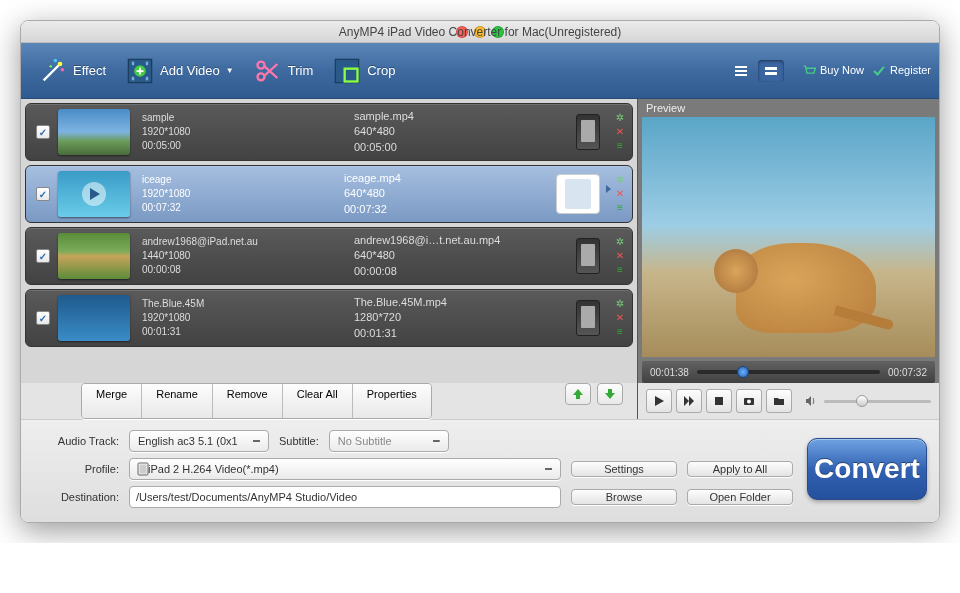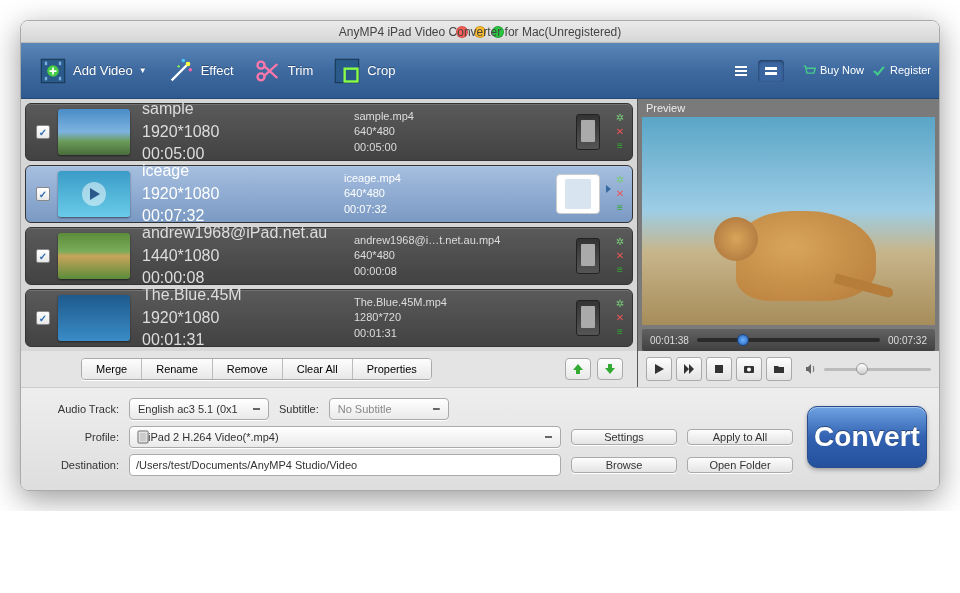--- a/index.html
+++ b/index.html
@@ -28,35 +28,35 @@
 .row.selected .meta,.row.selected .meta2{color:#fff;}
 .chk{width:14px;height:14px;border:1px solid #888;border-radius:2px;background:linear-gradient(#fff,#e8e8e8);margin:0 8px 0 4px;display:flex;align-items:center;justify-content:center;color:#2b6cb0;font-size:10px;font-weight:bold;}
 .thumb{width:72px;height:46px;border-radius:3px;box-shadow:0 1px 2px rgba(0,0,0,.5);overflow:hidden;margin-right:12px;position:relative;flex-shrink:0;}
 .thumb-sky{background:linear-gradient(#4a8cc7 0%,#7db3e0 50%,#6a9c5a 70%,#4a6c3a 100%);}
 .thumb-ice{background:linear-gradient(#3a9cc7,#6acce8);}
 .thumb-garden{background:linear-gradient(#5a8c3a 0%,#7aac5a 40%,#c7a45a 50%,#5a8c3a 100%);}
 .thumb-water{background:linear-gradient(#1e5a8c,#3a8cc7);}
 .playoverlay{position:absolute;inset:0;display:flex;align-items:center;justify-content:center;}
 .playoverlay .pc{width:24px;height:24px;border-radius:50%;background:rgba(255,255,255,.5);display:flex;align-items:center;justify-content:center;}
 .playoverlay .pc::after{content:"";border-left:10px solid #2a5a8c;border-top:6px solid transparent;border-bottom:6px solid transparent;margin-left:2px;}
-.meta{flex:1;color:#fff;font-size:16px;line-height:1.4;}
+.meta{flex:1;color:#fff;font-size:10px;line-height:1.4;}
 .meta.dark{color:#ddd;}
 .meta2{flex:1;color:#fff;font-size:11px;line-height:1.4;}
 .meta2.dark{color:#ddd;}
 .devicon{width:24px;height:36px;background:linear-gradient(#333,#555);border-radius:3px;border:1px solid #222;margin:0 10px;position:relative;flex-shrink:0;}
 .devicon.ipad{width:44px;height:40px;background:#fff;border:1px solid #ccc;border-radius:4px;display:flex;align-items:center;justify-content:center;}
 .devicon.ipad::before{content:"";width:26px;height:30px;background:#d8e4f0;border-radius:2px;display:block;}
 .devicon.ipad::after{content:"";position:absolute;right:-12px;top:10px;border-left:5px solid #3a6aa0;border-top:4px solid transparent;border-bottom:4px solid transparent;}
 .devicon.phone::before{content:"";position:absolute;inset:5px 4px 7px 4px;background:#aaa;border-radius:1px;}
 .rowbtns{display:flex;flex-direction:column;gap:2px;margin-left:4px;}
 .rowbtns span{width:12px;height:12px;font-size:10px;text-align:center;line-height:12px;}
 .gear{color:#7c7;}
 .xr{color:#e55;}
 .ad{color:#3a3;}
-.listactions{height:36px;display:flex;align-items:center;padding:0 4px 0 60px;gap:0;background:#e4e4e4;}
+.listactions{height:36px;display:flex;padding:0 4px 0 60px;gap:0;background:#e4e4e4;margin-top:32px;}
 .pillgroup{display:flex;border:1px solid #aaa;border-radius:4px;overflow:hidden;box-shadow:0 1px 0 #fff;}
 .pill{padding:4px 14px;font-size:11px;background:linear-gradient(#fdfdfd,#e8e8e8);border-right:1px solid #bbb;cursor:pointer;}
 .pill:last-child{border-right:none;}
 .udgroup{margin-left:auto;margin-right:10px;display:flex;gap:6px;}
 .arrowbtn{width:26px;height:22px;border:1px solid #aaa;border-radius:4px;background:linear-gradient(#fdfdfd,#e8e8e8);display:flex;align-items:center;justify-content:center;cursor:pointer;}
 .arrowbtn svg{width:14px;height:14px;}
 .preview{width:302px;background:#7a7a7a;border-left:1px solid #555;display:flex;flex-direction:column;}
 .preview-label{font-size:11px;color:#eee;padding:3px 8px;}
 .canvas{flex:1;background:#000;display:flex;align-items:center;justify-content:center;margin:0 4px;position:relative;overflow:hidden;}
 .scene{width:100%;height:100%;background:linear-gradient(#5aa5c7 0%,#9dcde5 45%,#c7b58a 65%,#a68c5a 100%);position:relative;}
@@ -90,40 +90,40 @@
       <span class="t-close"></span>
       <span class="t-min"></span>
       <span class="t-max"></span>
     </div>
     <div class="title">AnyMP4 iPad Video Converter for Mac(Unregistered)</div>
   </div>
 
   <div class="toolbar">
     <div class="tbtn">
       <svg viewBox="0 0 24 24">
+          <path d="M4 20L18 6" stroke="#fff" stroke-width="2"></path>
+          <circle cx="18" cy="6" r="2" fill="#ff4"></circle>
+          <circle cx="14" cy="3" r="1.5" fill="#4cf"></circle>
+          <circle cx="20" cy="11" r="1.5" fill="#f6a"></circle>
+          <circle cx="10" cy="8" r="1" fill="#8f4"></circle>
+        </svg>
+      <span>Effect</span>
+    </div>
+    <div class="tbtn">
+      <svg viewBox="0 0 24 24">
           <rect x="2" y="2" width="20" height="20" fill="#2a5a8a" stroke="#1a3a5a"></rect>
           <rect x="5" y="4" width="2" height="3" fill="#7ab0e0"></rect>
           <rect x="5" y="17" width="2" height="3" fill="#7ab0e0"></rect>
           <rect x="17" y="4" width="2" height="3" fill="#7ab0e0"></rect>
           <rect x="17" y="17" width="2" height="3" fill="#7ab0e0"></rect>
           <circle cx="12" cy="12" r="5" fill="#4c4"></circle>
           <path d="M12 9v6M9 12h6" stroke="#fff" stroke-width="1.5"></path>
         </svg>
       <span>Add Video</span>
       <span style="font-size:8px;">▼</span>
-    </div>
-    <div class="tbtn">
-      <svg viewBox="0 0 24 24">
-          <path d="M4 20L18 6" stroke="#fff" stroke-width="2"></path>
-          <circle cx="18" cy="6" r="2" fill="#ff4"></circle>
-          <circle cx="14" cy="3" r="1.5" fill="#4cf"></circle>
-          <circle cx="20" cy="11" r="1.5" fill="#f6a"></circle>
-          <circle cx="10" cy="8" r="1" fill="#8f4"></circle>
-        </svg>
-      <span>Effect</span>
     </div>
     <div class="tbtn">
       <svg viewBox="0 0 24 24">
           <circle cx="6" cy="7" r="3" fill="none" stroke="#f7a" stroke-width="2"></circle>
           <circle cx="6" cy="17" r="3" fill="none" stroke="#f7a" stroke-width="2"></circle>
           <path d="M9 8l11 10M9 16l11-10" stroke="#f7a" stroke-width="2"></path>
         </svg>
       <span>Trim</span>
     </div>
     <div class="tbtn">

